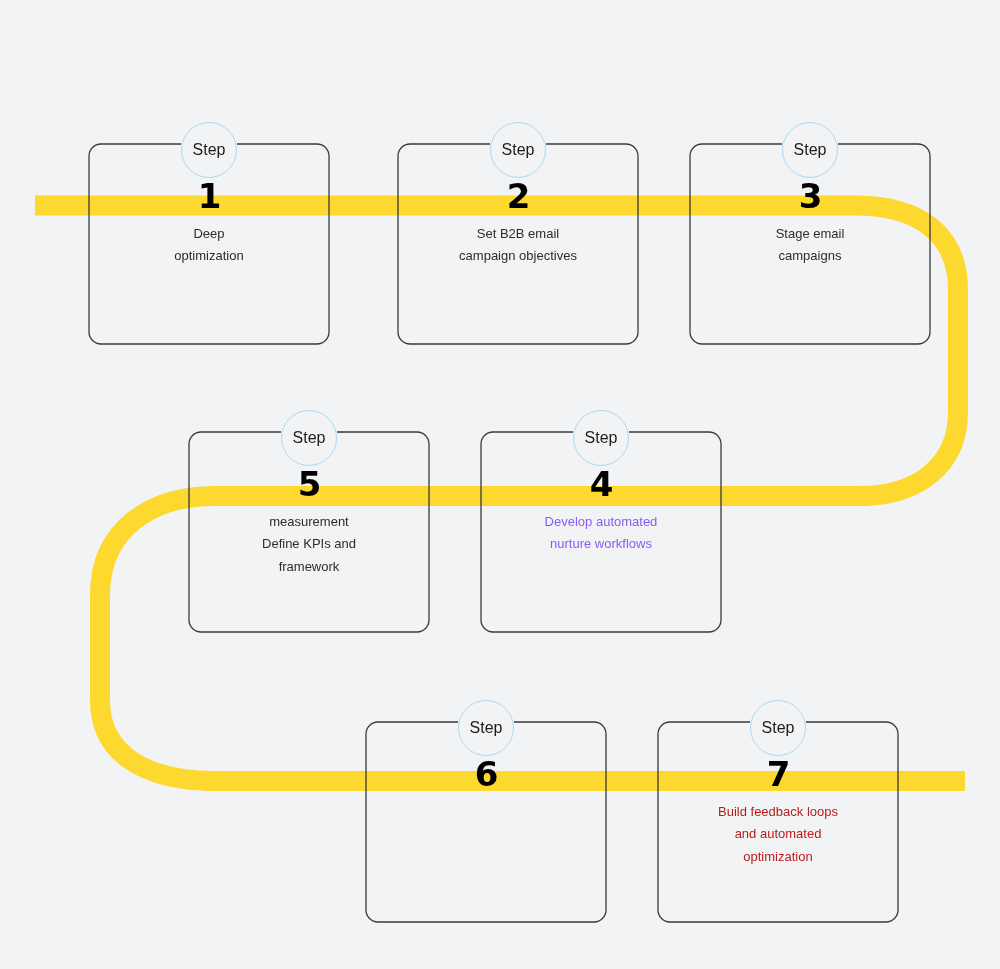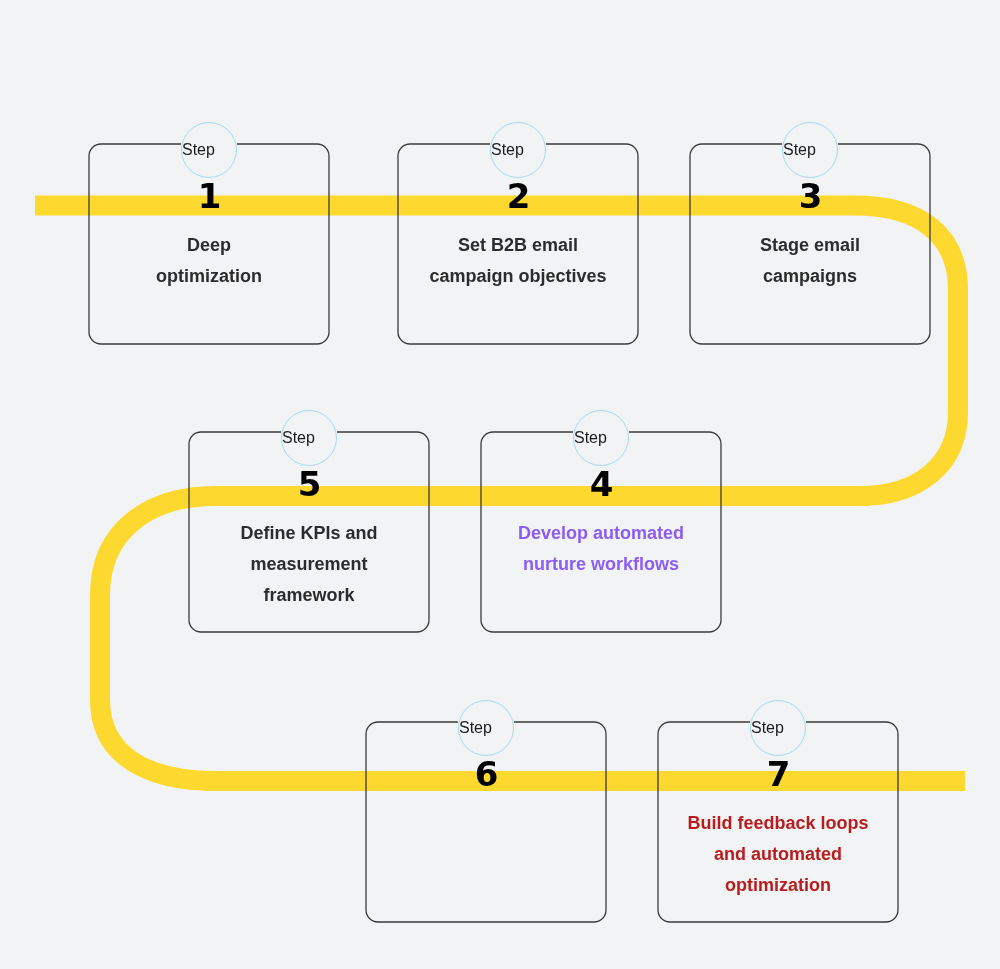--- a/index.html
+++ b/index.html
@@ -68,40 +68,41 @@
   .card-number {
     font-family: "DejaVu Sans", sans-serif;
     font-size: 34px;
     font-weight: 700;
     color: #000000;
     line-height: 1;
     margin-top: 36px;
     letter-spacing: -1px;
   }
   .card-text {
-    margin-top: 17px;
+    margin-top: 10px;
     width: 90%;
     text-align: center;
     font-family: "Liberation Sans", sans-serif;
-    font-size: 18px;
-    font-weight: 700;
+    font-size: 13px;
+    font-weight: 400;
     color: #2c2c2c;
     line-height: 1.72;
   }
 
   
   .step-badge {
     position: absolute;
     width: 56px;
     height: 56px;
     border-radius: 50%;
     border: 1.6px solid #a6daf0;
     background: #f2f3f5;
     display: flex;
     align-items: center;
+    justify-content: center;
     box-sizing: border-box;
   }
   .step-badge-label {
     font-family: "Liberation Sans", sans-serif;
     font-size: 16px;
     color: #1c1c1c;
     line-height: 1;
   }
 </style>
 </head>
@@ -181,22 +182,22 @@
   </div>
 
   <div class="card" style="left:188px; top:431px; width:242px; height:202px;">
     <svg class="card-box" viewBox="0 0 242 202" xmlns="http://www.w3.org/2000/svg">
       <path d="M 93 1 L 13 1 A 12 12 0 0 0 1 13 L 1 189 A 12 12 0 0 0 13 201
                L 229 201 A 12 12 0 0 0 241 189 L 241 13 A 12 12 0 0 0 229 1 L 149 1" fill="none" stroke="#3a3a3a" stroke-width="1.3"></path>
     </svg>
     <div class="card-content">
       <div class="card-number" style="color: rgb(0, 0, 0);">5</div>
       <div class="card-text" style="color: rgb(44, 44, 44);">
+        <div>measurement</div>
         <div>Define KPIs and</div>
-        <div>measurement</div>
         <div>framework</div>
       </div>
     </div>
   </div>
   <div class="step-badge" style="left: 281px; top: 410px; border-color: rgb(166, 218, 240); background: rgb(242, 243, 245);">
     <span class="step-badge-label">Step</span>
   </div>
 
   <div class="card" style="left:480px; top:431px; width:242px; height:202px;">
     <svg class="card-box" viewBox="0 0 242 202" xmlns="http://www.w3.org/2000/svg">

